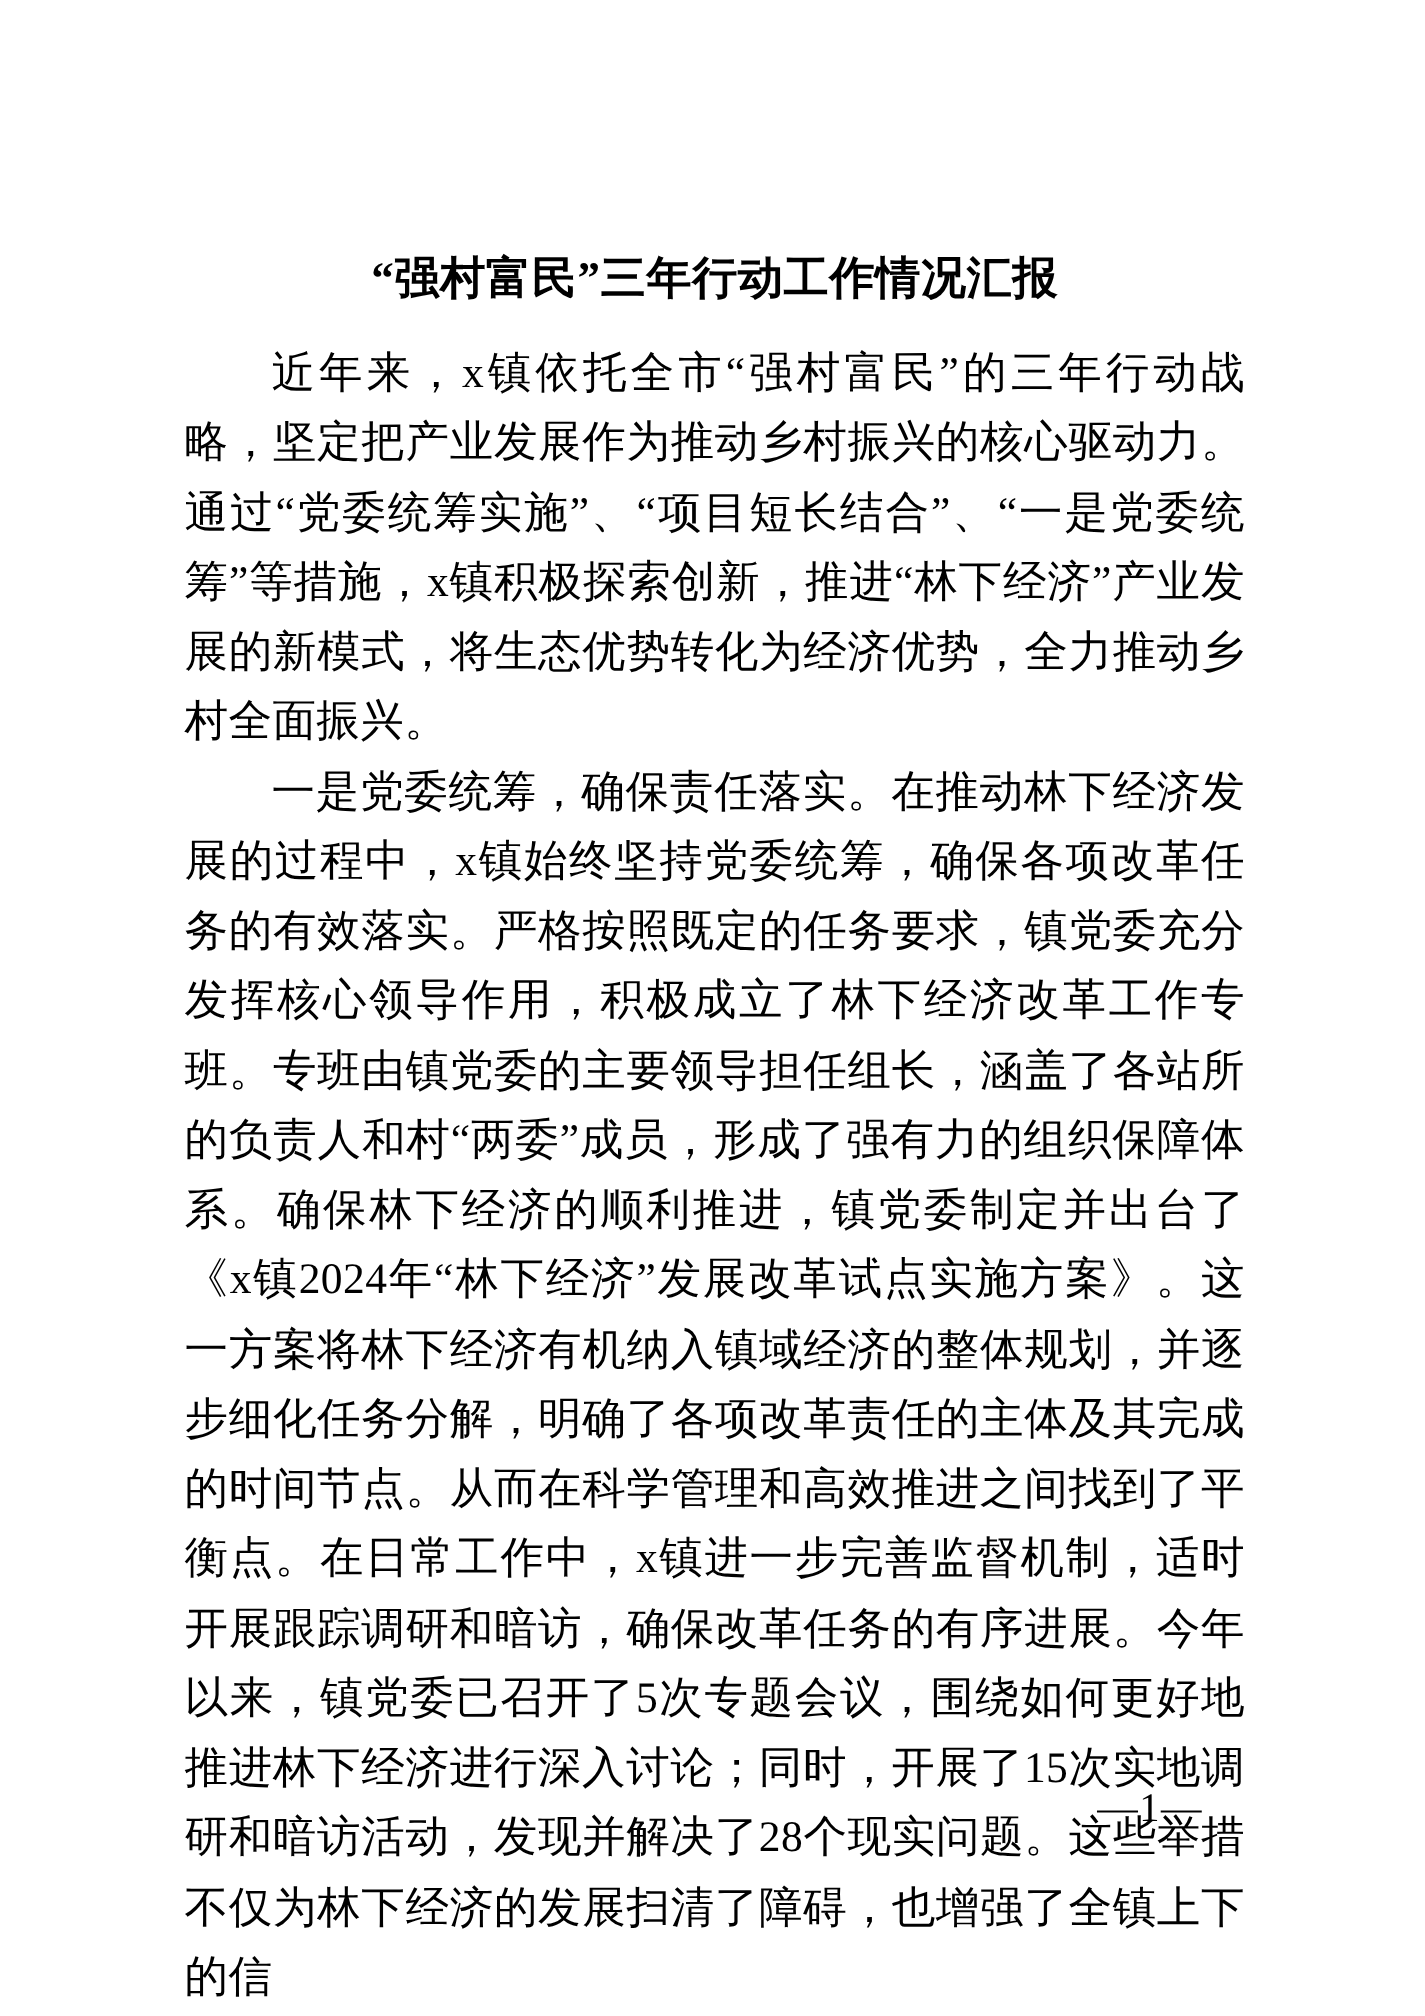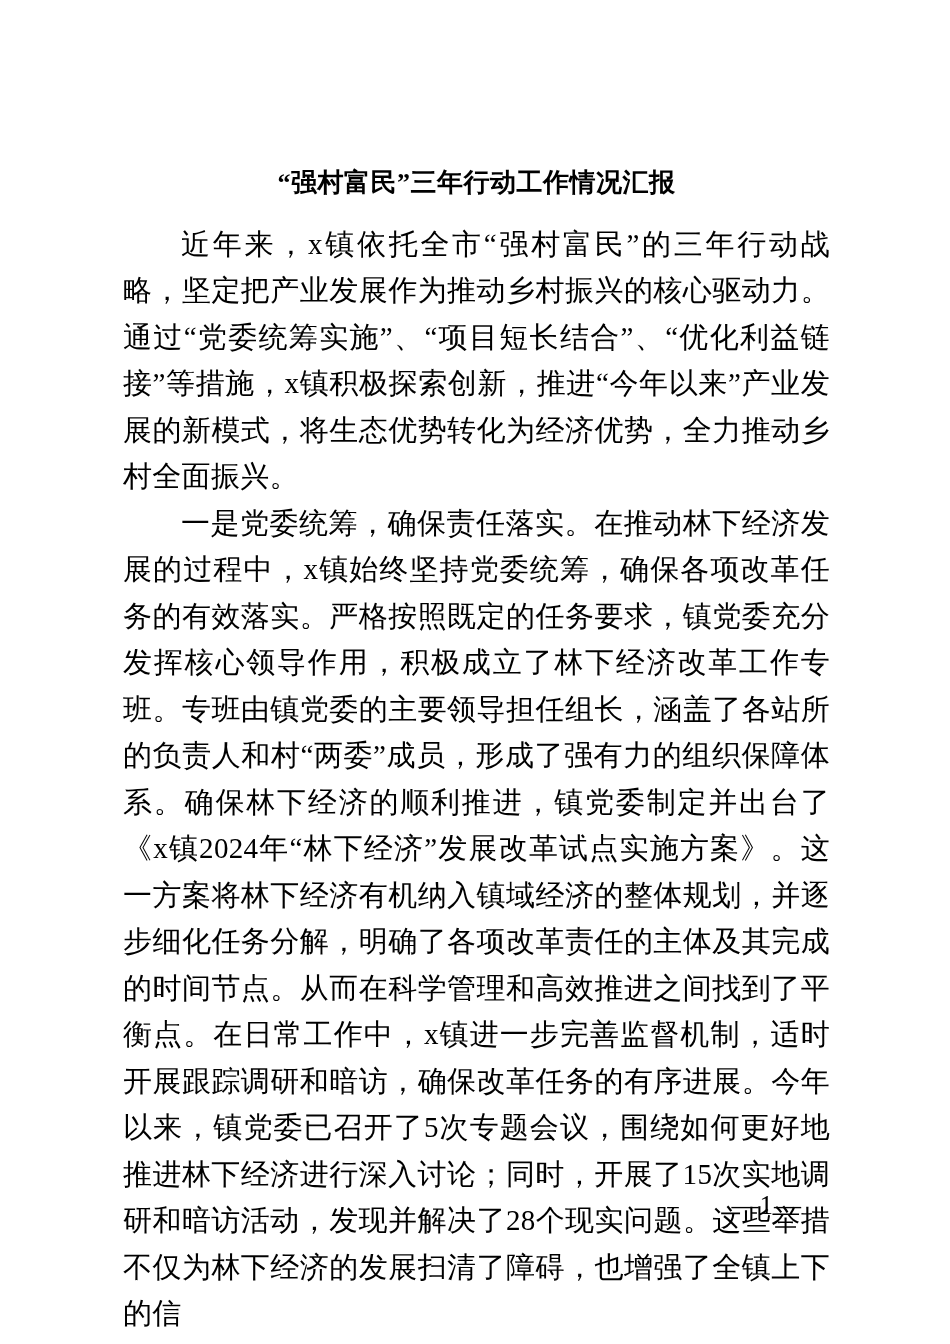--- a/index.html
+++ b/index.html
@@ -16,21 +16,21 @@
   .page {
     position: relative;
     width: 950px;
     height: 1344px;
     background: #ffffff;
     padding: 167px 120px 0 123px;
   }
   .doc-title {
     text-align: center;
     font-weight: bold;
-    font-size: 26px;
+    font-size: 30px;
     line-height: 1.25;
     letter-spacing: 0.5px;
     margin-bottom: 21px;
     white-space: nowrap;
   }
   .doc-body p {
     font-size: 29px;
     line-height: 46.5px;
     text-align: justify;
     text-indent: 2em;
@@ -46,19 +46,19 @@
   }
 </style>
 </head>
 <body>
 
 <div class="page">
 
   <h1 class="doc-title">“强村富民”三年行动工作情况汇报</h1>
 
   <div class="doc-body">
-    <p class="body-paragraph">近年来，x镇依托全市“强村富民”的三年行动战略，坚定把产业发展作为推动乡村振兴的核心驱动力。通过“党委统筹实施”、“项目短长结合”、“优化利益链接”等措施，x镇积极探索创新，推进“今年以来”产业发展的新模式，将生态优势转化为经济优势，全力推动乡村全面振兴。</p>
+    <p class="body-paragraph">近年来，x镇依托全市“强村富民”的三年行动战略，坚定把产业发展作为推动乡村振兴的核心驱动力。通过“党委统筹实施”、“项目短长结合”、“一是党委统筹”等措施，x镇积极探索创新，推进“林下经济”产业发展的新模式，将生态优势转化为经济优势，全力推动乡村全面振兴。</p>
     <p class="body-paragraph">一是党委统筹，确保责任落实。在推动林下经济发展的过程中，x镇始终坚持党委统筹，确保各项改革任务的有效落实。严格按照既定的任务要求，镇党委充分发挥核心领导作用，积极成立了林下经济改革工作专班。专班由镇党委的主要领导担任组长，涵盖了各站所的负责人和村“两委”成员，形成了强有力的组织保障体系。确保林下经济的顺利推进，镇党委制定并出台了《x镇2024年“林下经济”发展改革试点实施方案》。这一方案将林下经济有机纳入镇域经济的整体规划，并逐步细化任务分解，明确了各项改革责任的主体及其完成的时间节点。从而在科学管理和高效推进之间找到了平衡点。在日常工作中，x镇进一步完善监督机制，适时开展跟踪调研和暗访，确保改革任务的有序进展。今年以来，镇党委已召开了5次专题会议，围绕如何更好地推进林下经济进行深入讨论；同时，开展了15次实地调研和暗访活动，发现并解决了28个现实问题。这些举措不仅为林下经济的发展扫清了障碍，也增强了全镇上下的信</p>
   </div>
 
   <div class="page-number">—1—</div>
 
 </div>
 
 </body></html>

